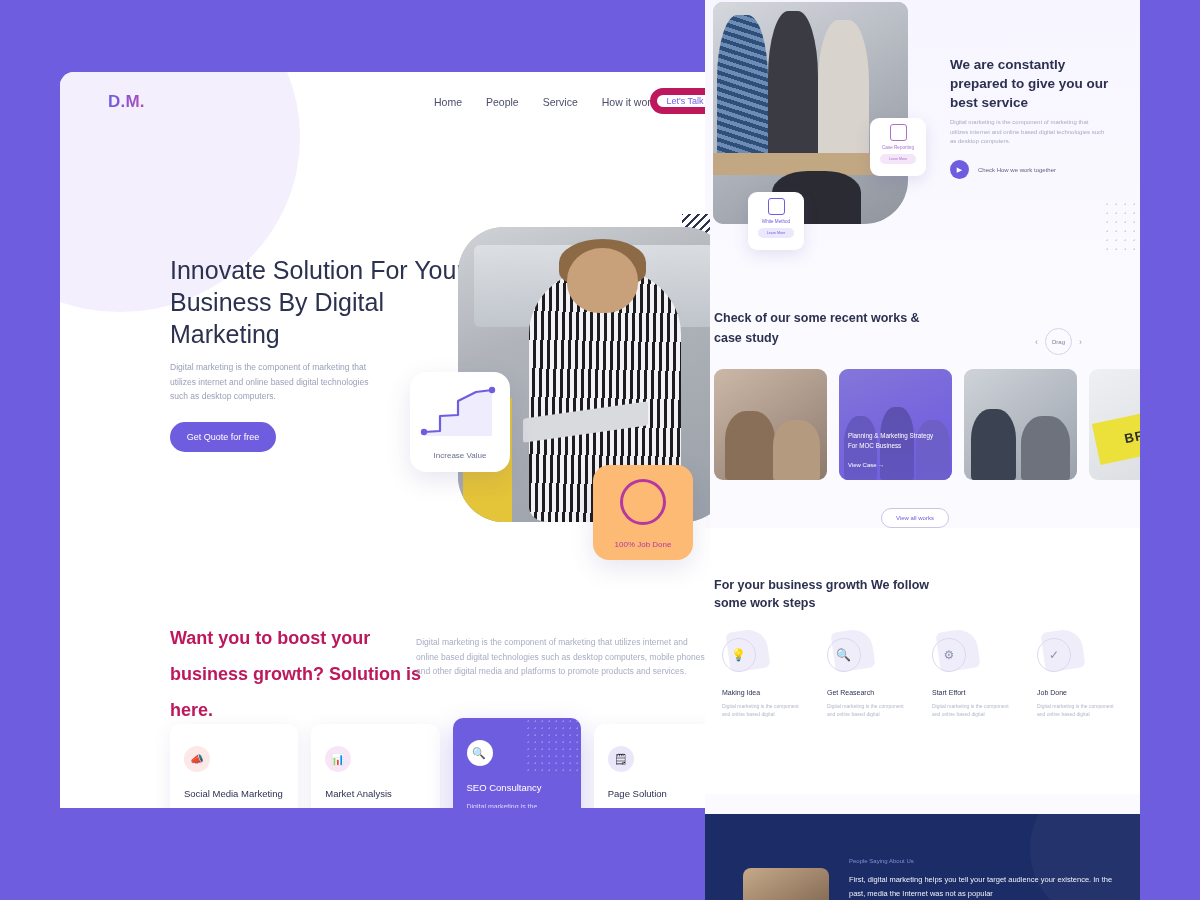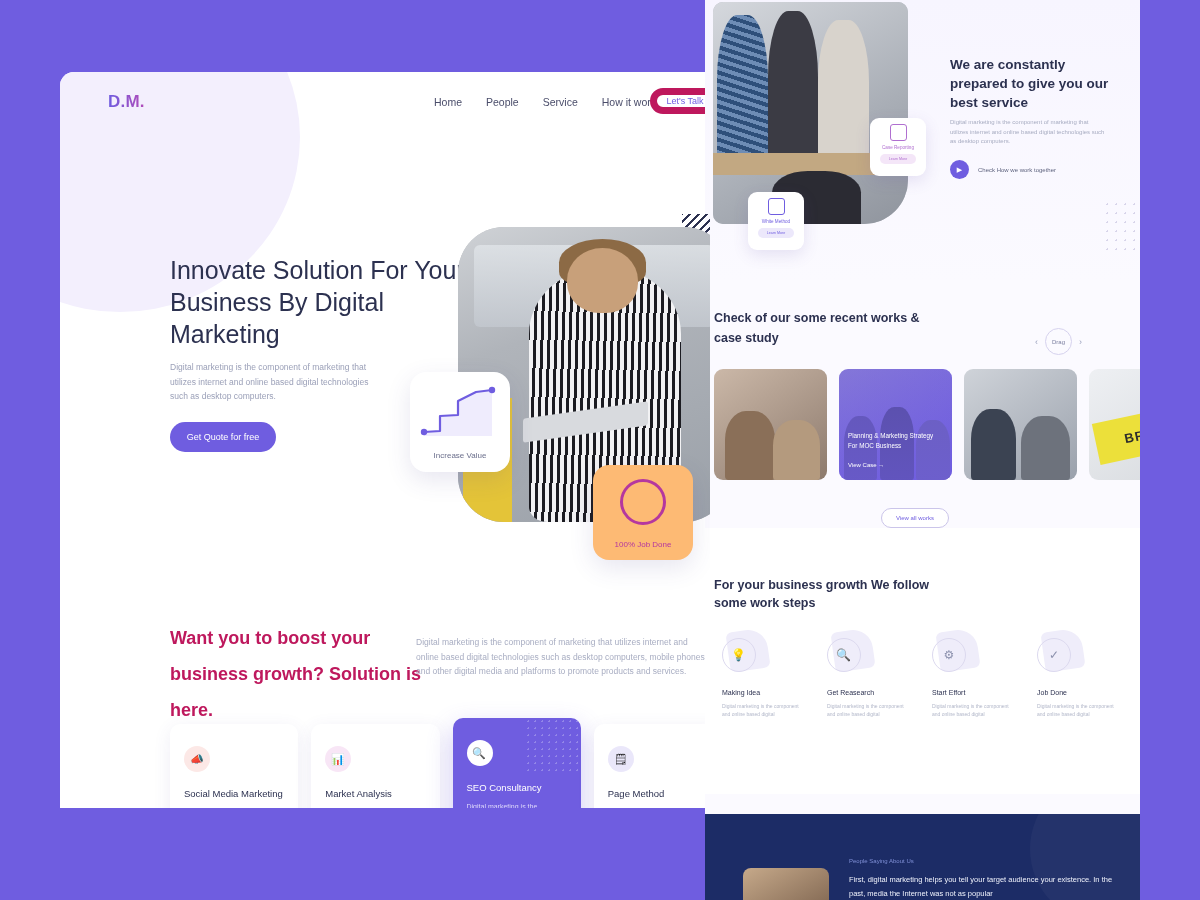--- a/index.html
+++ b/index.html
@@ -468,21 +468,21 @@
       <div class="svc-icon" style="background:#ffffff;">
         <span>🔍</span>
       </div>
       <div class="svc-title">SEO Consultancy</div>
       <div class="svc-desc">Digital marketing is the component of marketing that utilizes internet and online based digital.</div>
     </div>
     <div class="svc-card">
       <div class="svc-icon" style="background:#eae7fa;">
         <span>🗒</span>
       </div>
-      <div class="svc-title">Page Method</div>
+      <div class="svc-title">Page Solution</div>
       <div class="svc-desc">Digital marketing is the component of marketing that utilizes internet and online based digital.</div>
     </div>
   </div>
 </div>
 
 <div id="right-panel">
 
   <div id="rp-hero">
     <div id="rp-photo">
       <div class="rp-photo-bg"></div>

